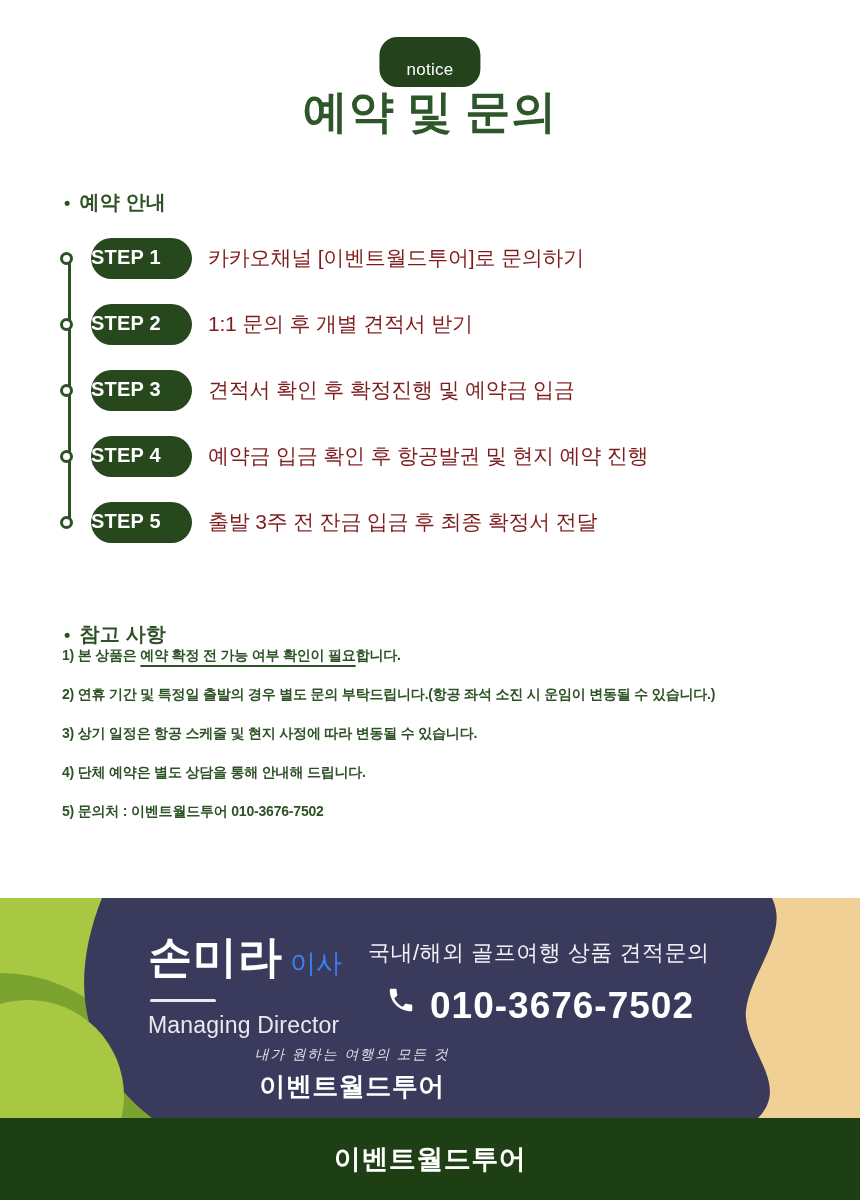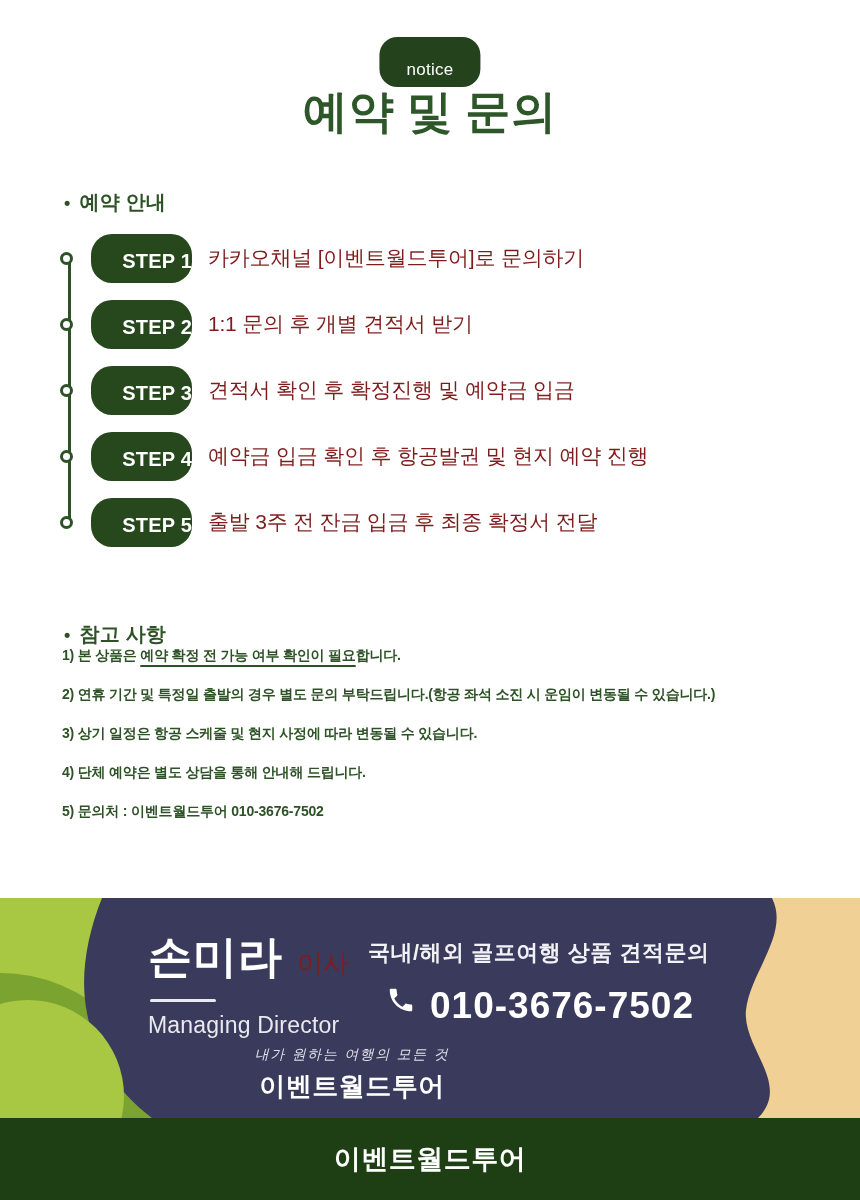--- a/index.html
+++ b/index.html
@@ -34,45 +34,45 @@
     position:absolute; left:8px; top:20px; width:3px; height:267px;
     background:#2d5226; border-radius:2px;
   }
   .step-row { position:relative; display:flex; align-items:center; height:40px; margin-bottom:26px; }
   .node {
     width:13px; height:13px; border:3.5px solid #2d5226; border-radius:50%;
     background:#fff; margin-right:18px; flex:0 0 auto; position:relative; z-index:2;
   }
   .step-pill {
     background:#27471d; color:#fff; font-weight:700; font-size:20px;
-    padding:16px 0 10px; width:101px; text-align:right; border-radius:21px;
+    padding:8px 0 10px; width:101px; text-align:left; border-radius:21px;
     margin-right:16px; flex:0 0 auto; letter-spacing:.2px;
   }
   .step-text { font-size:21px; font-weight:400; color:#7f1d1d; letter-spacing:-.2px; white-space:nowrap; }
 
   
   .notes {
     position:absolute; left:62px; top:636px; width:748px;
     font-size:14px; font-weight:600; color:#2d5226; line-height:39px; letter-spacing:-.2px;
   }
   .note-underline { text-decoration:underline; text-decoration-thickness:2px; text-underline-offset:5px; }
 
   
   .footer { position:absolute; left:0; top:898px; width:860px; height:220px; }
   .footer-bg { position:absolute; inset:0; }
   .footer-text { position:absolute; inset:0; color:#f1f2f5; }
 
   .person { position:absolute; left:148px; top:30px; }
   .person-name { font-size:44px; font-weight:700; color:#fff; letter-spacing:1px; display:inline-block; }
-  .person-title-kr { font-size:26px; font-weight:400; color:#7f1d1d; margin-left:14px; }
+  .person-title-kr { font-size:26px; font-weight:400; color:#3b82f6; margin-left:7px; }
   .person-underline { width:66px; height:3px; background:#e9eaef; margin:12px 0 10px 2px; border-radius:2px; }
   .person-title-en { font-size:23px; color:#e9eaef; letter-spacing:.2px; }
 
   .contact { position:absolute; left:368px; top:40px; }
-  .contact-label { font-size:22px; font-weight:700; color:#f1f2f5; letter-spacing:.5px; }
+  .contact-label { font-size:22px; font-weight:400; color:#f1f2f5; letter-spacing:.5px; }
   .contact-phone-row { display:flex; margin-top:17px; margin-left:18px; cursor:pointer; }
   .phone-icon { width:30px; height:30px; margin-right:14px; }
   .contact-phone { font-size:37px; font-weight:700; color:#fff; letter-spacing:1px; }
 
   .brand-block { position:absolute; left:0; top:148px; width:704px; text-align:center; }
   .brand-slogan { font-size:14px; font-style:italic; color:#dfe1e8; letter-spacing:1.5px; font-family:"DejaVu Sans", sans-serif; }
   .brand-name { font-size:26px; font-weight:700; color:#fff; letter-spacing:.5px; margin-top:5px; }
 
   
   .bottom-bar {

